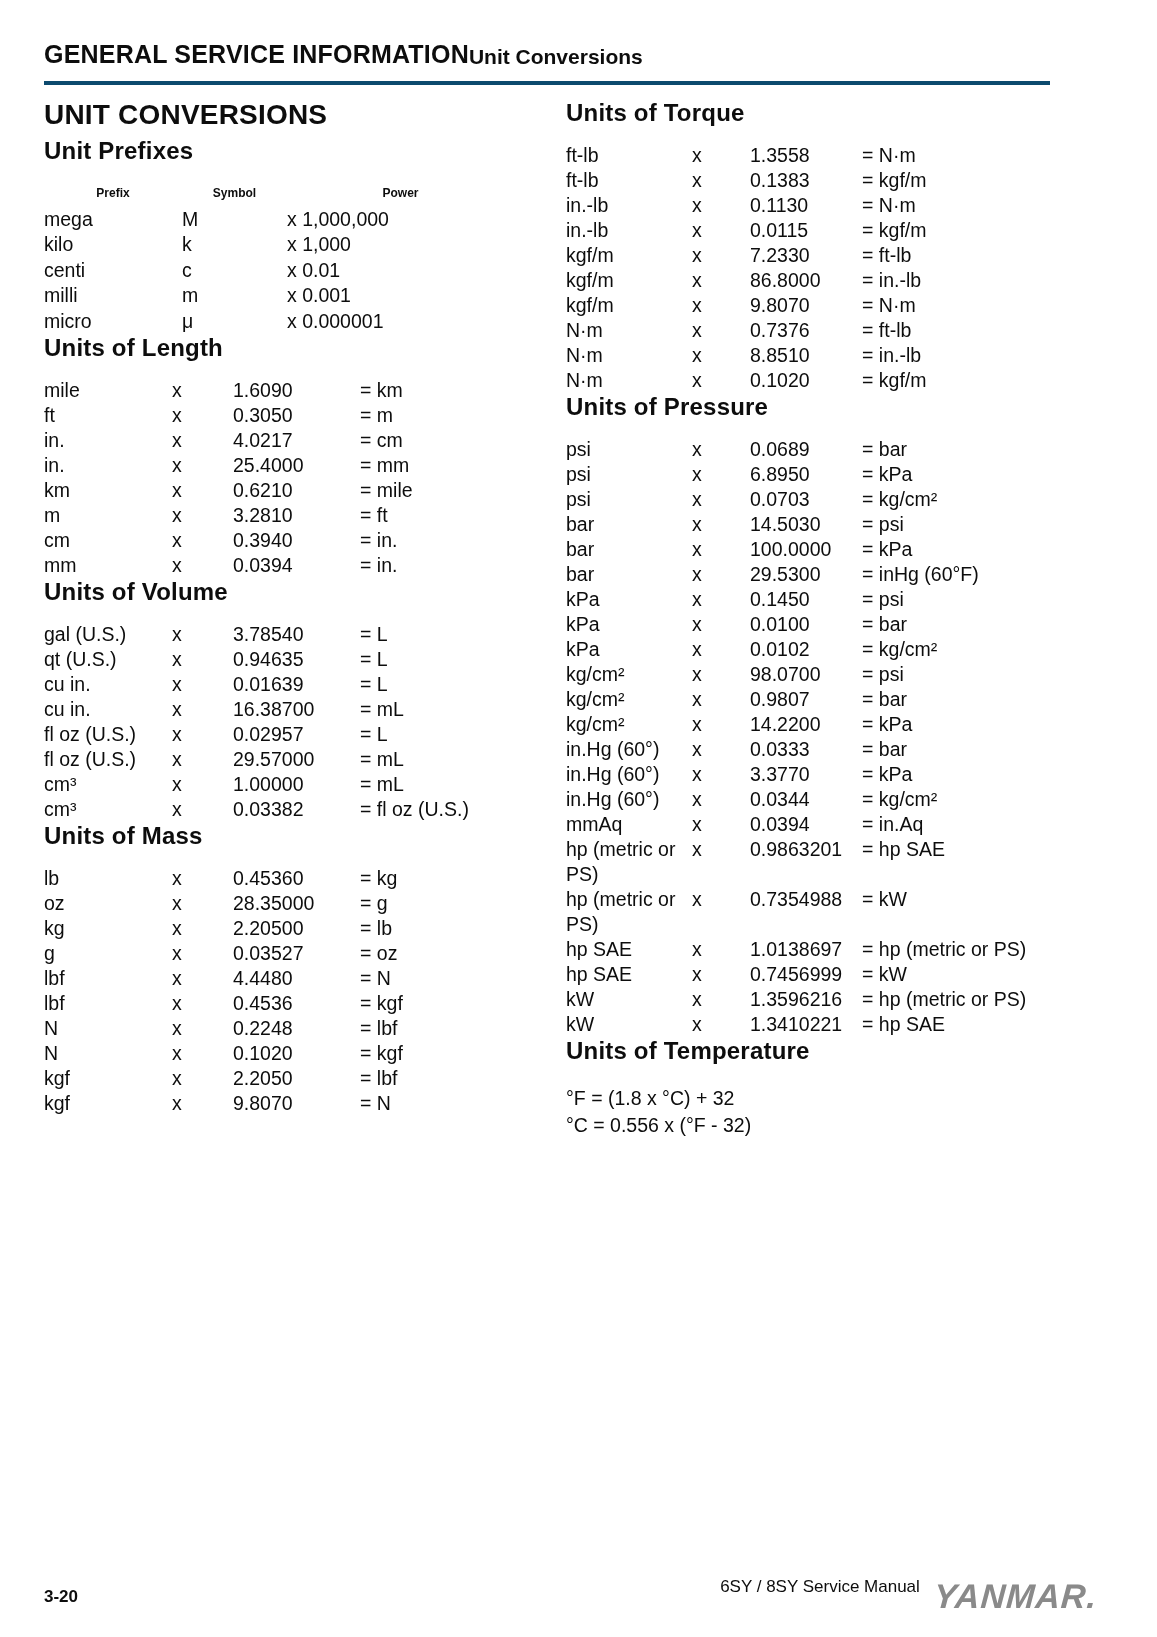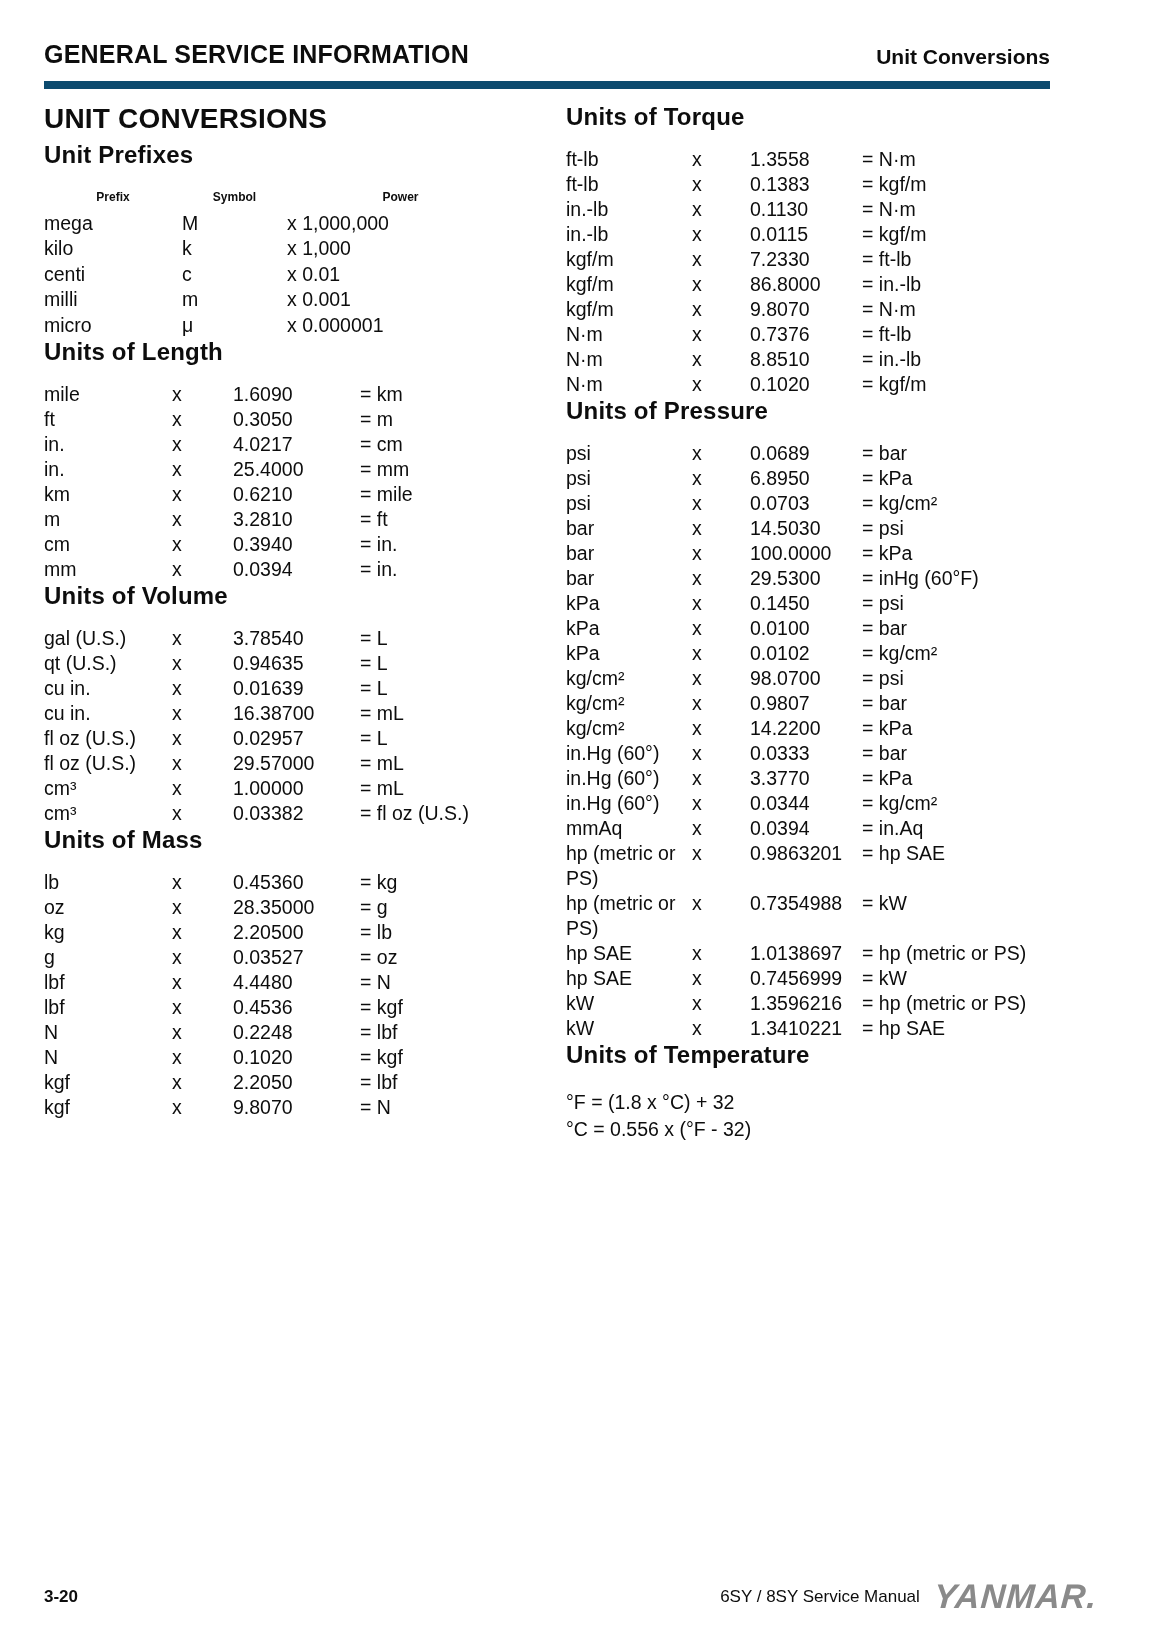--- a/index.html
+++ b/index.html
@@ -7,23 +7,23 @@
     position:relative;
     width:1157px;height:1637px;
     background:#ffffff;
     font-family:"Liberation Sans","DejaVu Sans",sans-serif;
     color:#0d0d0d;
     box-sizing:border-box;
     padding:40px 92px 0 44px;
     overflow:hidden;
   }
   .hdr{
-    display:flex;justify-content:space-between;align-items:flex-end;
+    display:flex;justify-content:flex-start;align-items:flex-end;
     width:1006px;
-    border-bottom:8px solid #0c4a6e;
+    border-bottom:4px solid #0c4a6e;
     padding-bottom:12px;
   }
   .hdr-left{font-size:25px;font-weight:700;letter-spacing:.2px;}
   .hdr-right{font-size:21px;font-weight:700;}
   .cols{display:flex;margin-top:14px;}
   .col-left{width:470px;flex:0 0 470px;}
   .col-right{flex:1;margin-left:52px;}
   .page-title{font-size:28px;font-weight:700;margin:0 0 6px 0;letter-spacing:.2px;}
   h2.sec-title{font-size:24px;font-weight:700;margin:40px 0 16px 0;letter-spacing:.2px;}
   .col-right h2.sec-title:first-child, .col-left h2.sec-title:first-child{margin-top:0;}
@@ -32,21 +32,21 @@
   .col-right .conv-row{grid-template-columns:126px 58px 112px 1fr;}
   .conv-row span{white-space:normal;}
   .prefix-grid{display:grid;grid-template-columns:138px 105px 227px;font-size:19.5px;line-height:25.5px;}
   .prefix-head{font-weight:700;font-size:12px;text-align:center;}
   .temp-lines{font-size:19.5px;line-height:27px;margin-top:20px;}
   .footer{
     position:absolute;left:44px;right:60px;bottom:21px;
     display:flex;align-items:center;justify-content:space-between;
   }
   .footer-page{font-size:17px;font-weight:700;}
-  .footer-right{display:flex;align-items:center;}
+  .footer-right{display:flex;}
   .footer-manual{font-size:17px;margin-right:14px;}
   .logo{
     font-size:34px;font-weight:900;font-style:italic;
     color:#8a8a8a;letter-spacing:1px;transform:skewX(-4deg);
     font-family:"Liberation Sans","DejaVu Sans",sans-serif;
   }
 </style>
 </head>
 <body>
 

